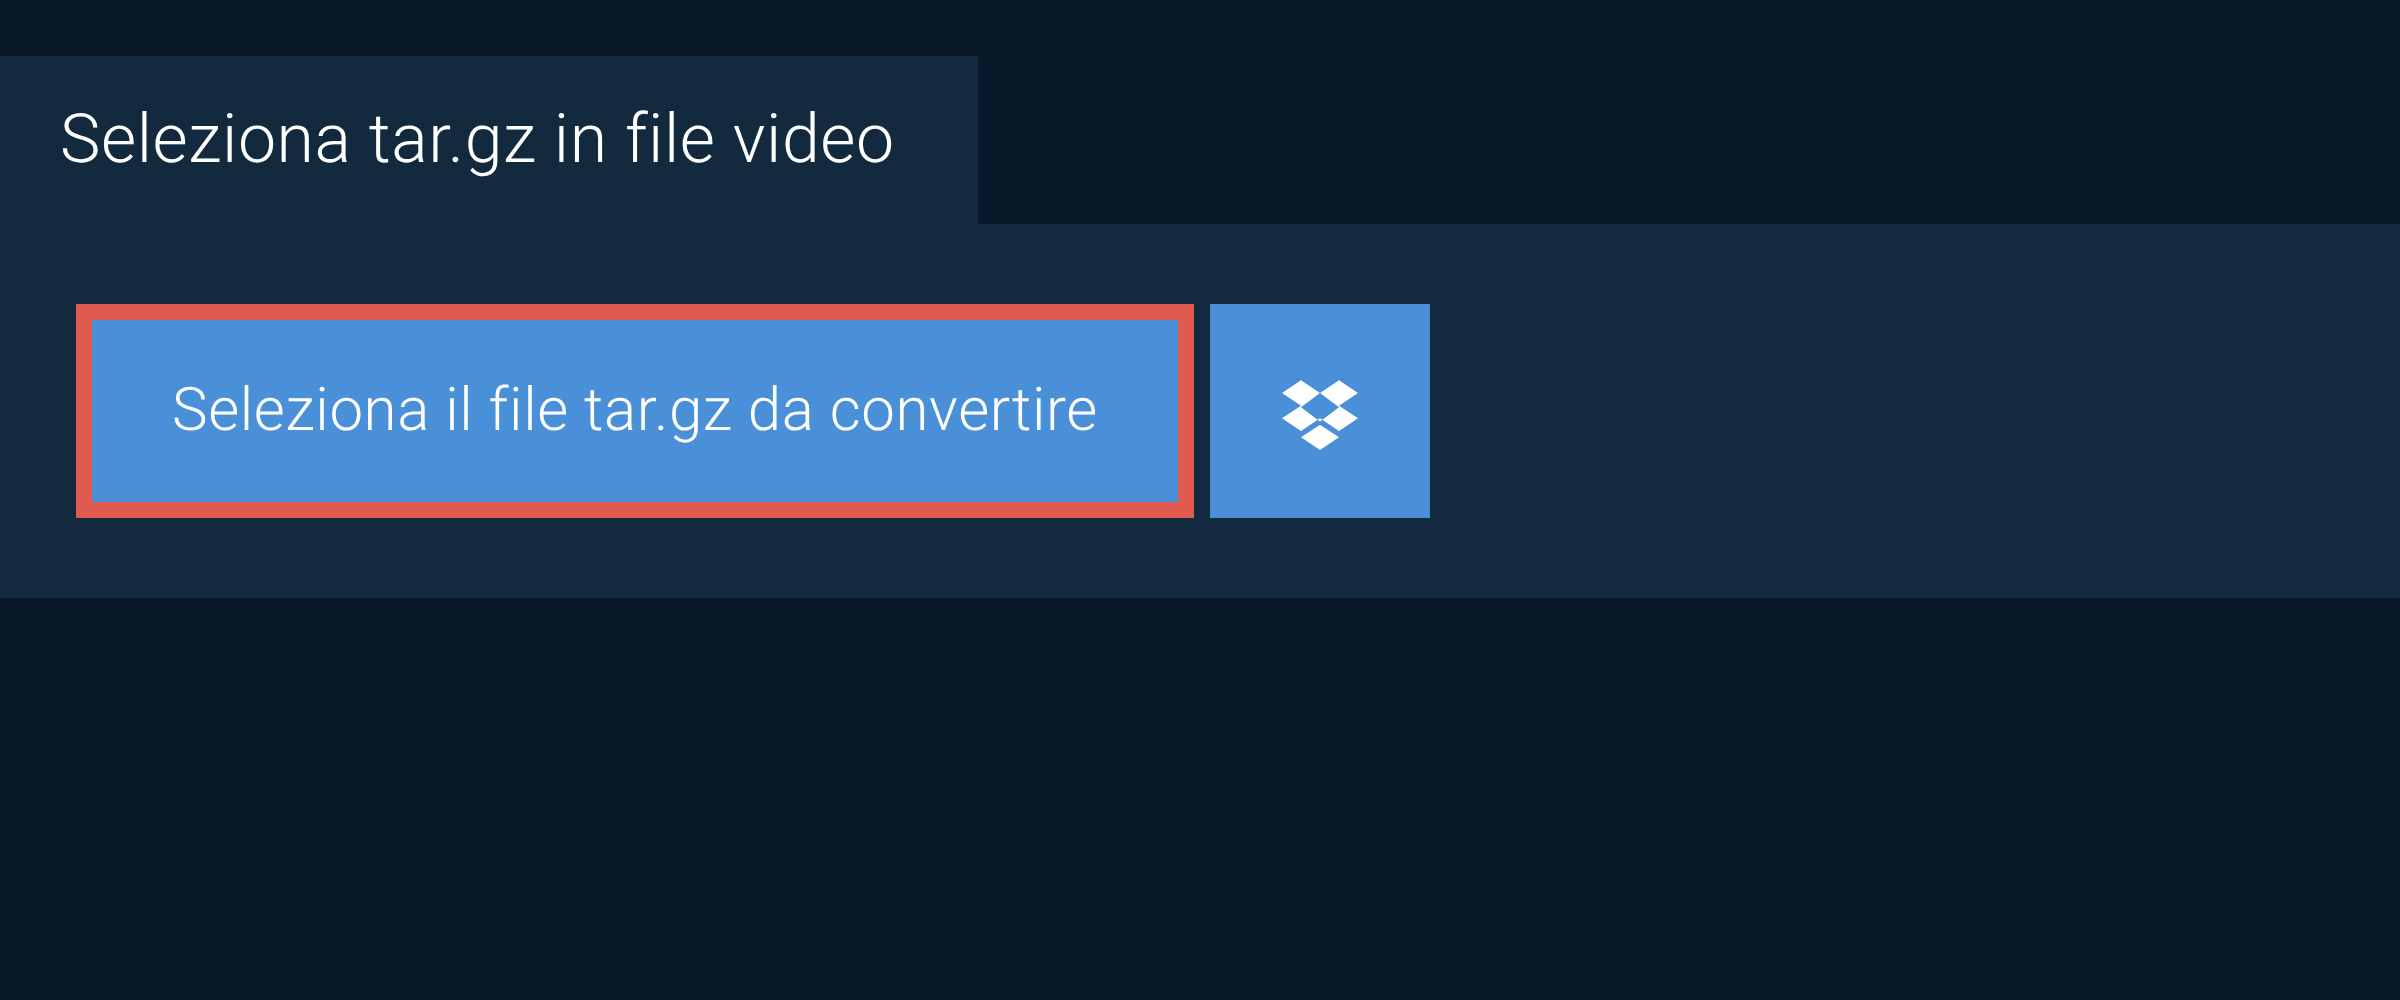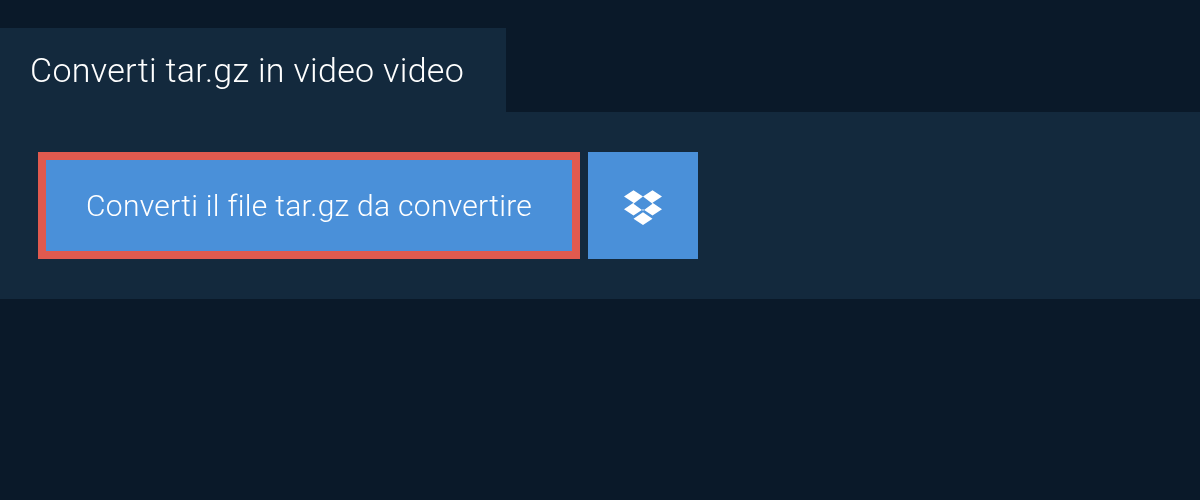--- a/index.html
+++ b/index.html
@@ -60,28 +60,28 @@
       width: 38px;
       height: 38px;
       fill: #ffffff;
     }
   </style>
 </head>
 <body>
 
 <div class="tab-container">
   <div class="tab">
-    <span>Converti tar.gz in video video</span>
+    <span>Seleziona tar.gz in file video</span>
   </div>
 </div>
 
 <div class="content-panel">
   <div class="button-row">
     <div class="select-file-btn">
-      <span>Converti il file tar.gz da convertire</span>
+      <span>Seleziona il file tar.gz da convertire</span>
     </div>
     <div class="dropbox-btn">
       <svg class="dropbox-icon" viewBox="0 0 24 24">
         <path d="M6 2L0 6l6 4-6 4 6 4 6-4 6 4 6-4-6-4 6-4-6-4-6 4zm0 8.5L12 6l6 4.5L12 15zm6 5.5l-6 4 6 4 6-4z"></path>
       </svg>
     </div>
   </div>
 </div>
 
 </body></html>

